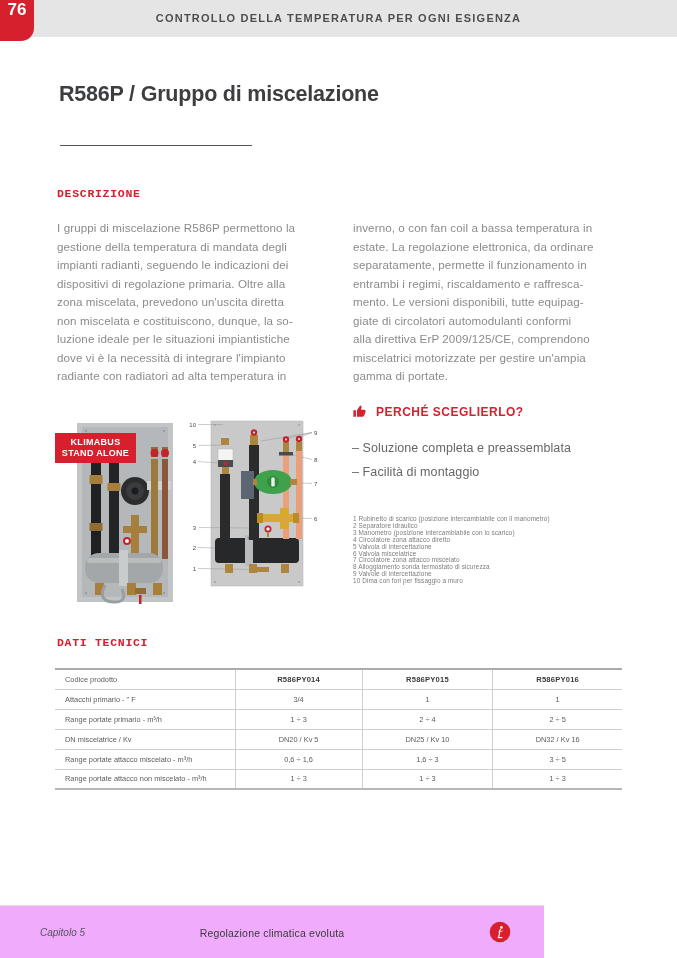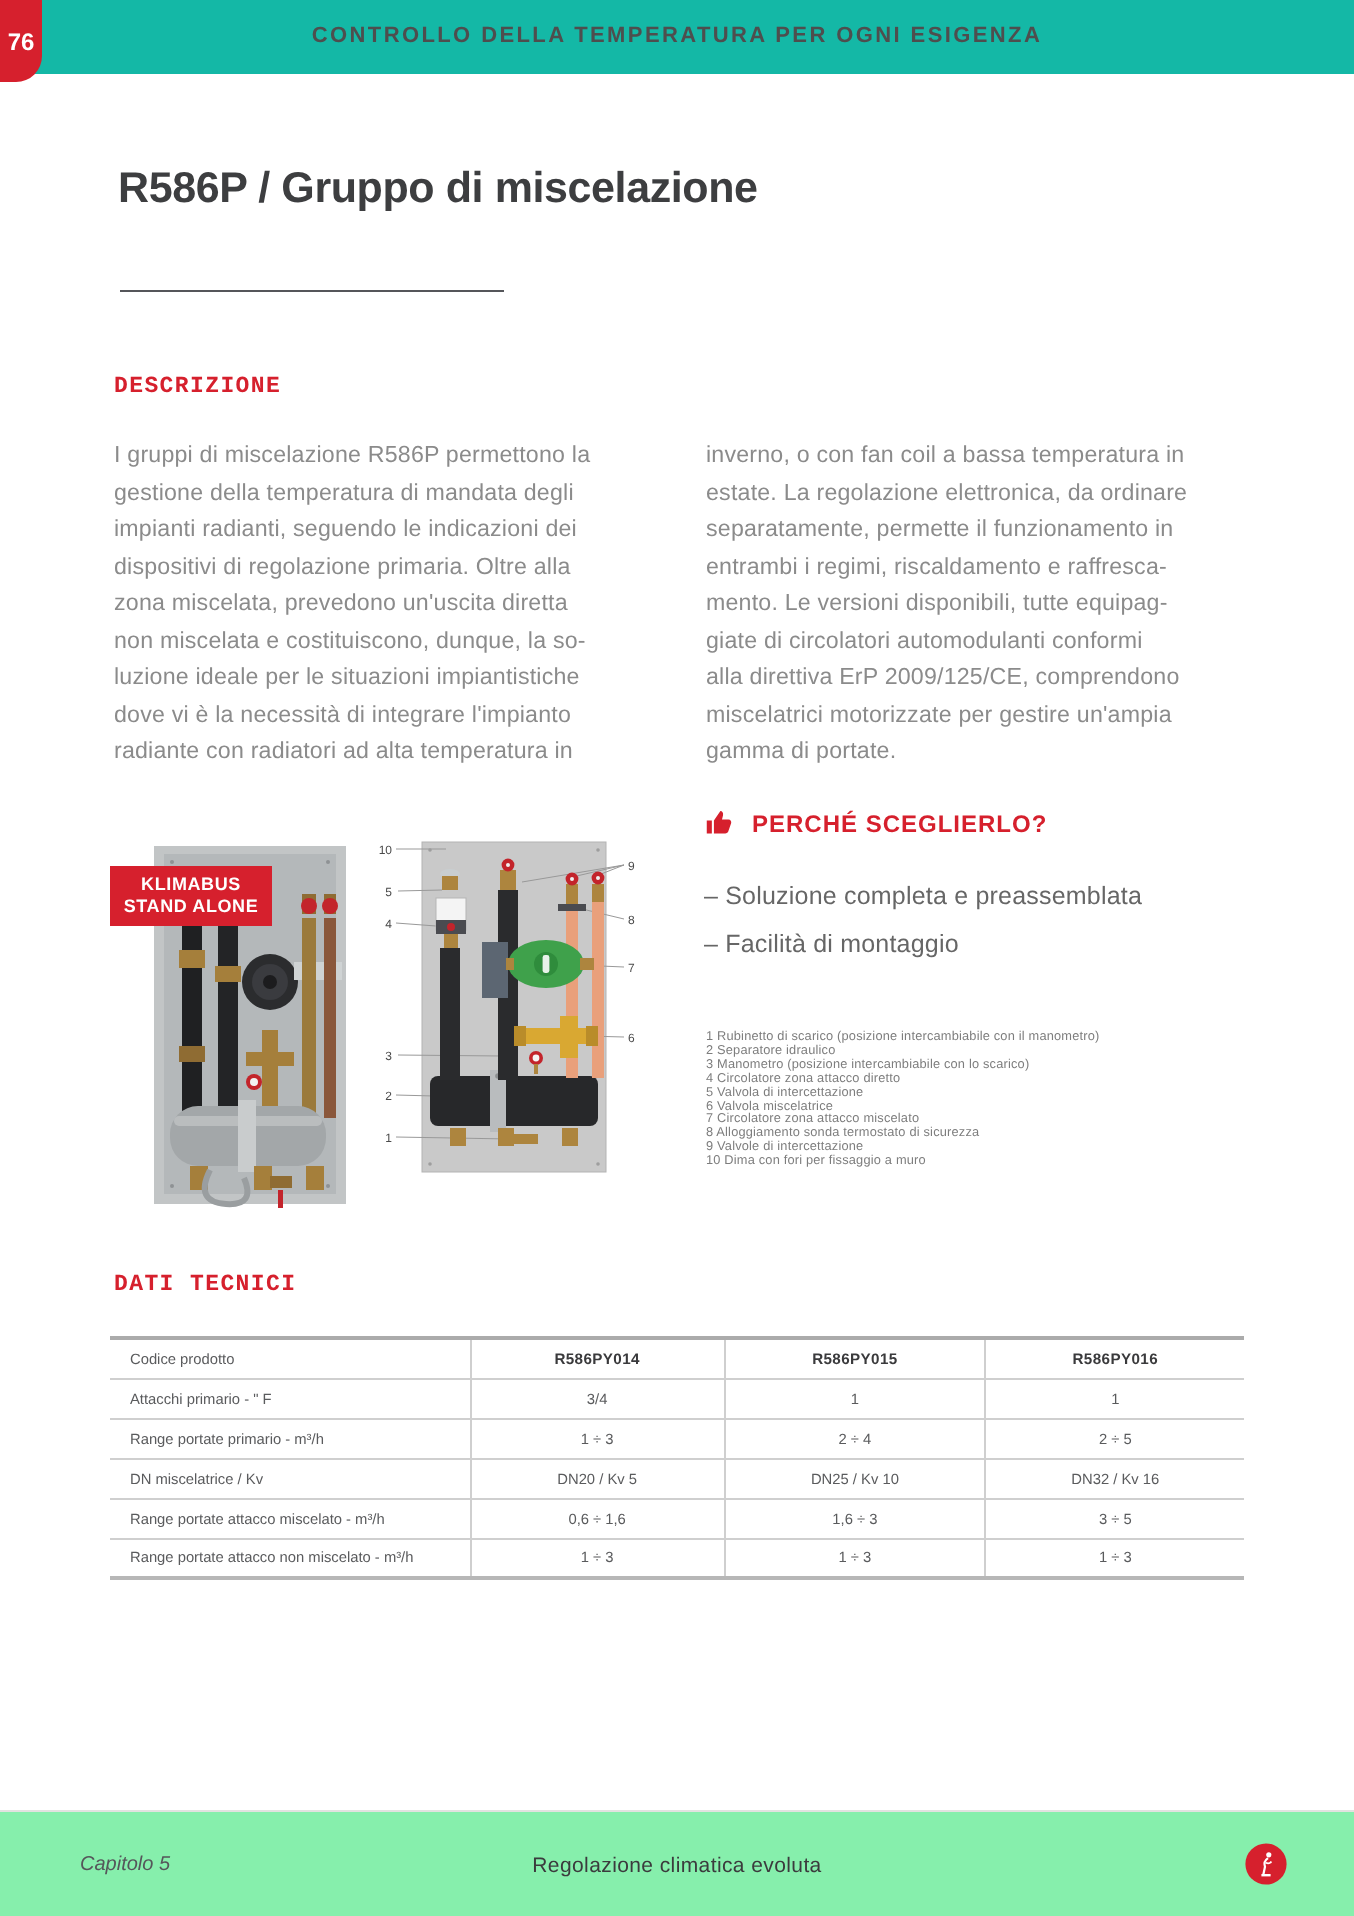--- a/index.html
+++ b/index.html
@@ -1,26 +1,26 @@
 <!DOCTYPE html>
 <html><head>
 <meta charset="utf-8">
 <style>
   * { margin:0; padding:0; box-sizing:border-box; }
   body { background:#e9e9e9; font-family:"Liberation Sans", sans-serif; }
   .page { position:relative; width:677px; height:958px; background:#ffffff; overflow:hidden;
           font-family:"Liberation Sans", sans-serif; }
 
   
-  .topbar { position:absolute; top:0; left:0; width:677px; height:37px; background:#14b8a6; }
+  .topbar { position:absolute; top:0; left:0; width:677px; height:37px; background:#e5e5e5; }
   .topbar-title { text-align:center; line-height:37px; font-size:11px; font-weight:700;
                   letter-spacing:1.2px; color:#4e4e4e; }
-  .page-badge { position:absolute; top:0; left:0; width:21px; height:41px; background:#d6202d;
-                border-radius:0 0 13px 0; z-index:3; display:flex; align-items:center;
-                justify-content:center; color:#fff; font-weight:700; font-size:12px; }
+  .page-badge { position:absolute; top:0; left:0; width:34px; height:41px; background:#d6202d;
+                border-radius:0 0 13px 0; z-index:3; display:flex; 
+                justify-content:center; color:#fff; font-weight:700; font-size:17px; }
 
   
   .page-title { position:absolute; left:59px; top:82px; font-size:21.5px; font-weight:700;
                 color:#3d3e40; letter-spacing:-0.2px; }
   .title-rule { position:absolute; left:60px; top:145px; width:192px; height:1px; background:#55565a; }
 
   .red-h { font-size:11.5px; font-weight:700; color:#d6202d; letter-spacing:0.7px;font-family:Liberation Mono, monospace; }
   .h-desc { position:absolute; left:57px; top:187px; }
   .h-tech { position:absolute; left:57px; top:636px; }
 
@@ -46,21 +46,21 @@
   
   .tech-table { position:absolute; left:55px; top:668px; width:567px; border-collapse:collapse;
                 border-top:2px solid #ababab; border-bottom:2px solid #b7b7b7; }
   .tech-table td { height:20px; border-top:1px solid #cfcfcf; border-left:1px solid #cfcfcf;
                    font-size:7.4px; color:#5a5b5d; text-align:center; vertical-align:middle; }
   .tech-table tr:first-child td { border-top:none; }
   .tech-table td:first-child { border-left:none; width:180px; text-align:left; padding-left:10px; }
   .tech-table td.code { font-weight:700; color:#3a3a3c; font-size:7.6px; letter-spacing:0.2px;margin-left:32px; }
 
   
-  .footer { position:absolute; left:0; top:905px; width:677px; height:53px; background:#86efac;
+  .footer { position:absolute; left:0; top:905px; width:544px; height:53px; background:#f0abfc;
             border-top:1px solid #e2e2e0; }
   .chapter { position:absolute; left:40px; top:21px; font-style:italic; font-size:10px; color:#55565a; }
   .footer-center { position:absolute; left:0; right:0; top:21px; text-align:center; font-weight:400;
                    font-size:10.5px; color:#3b3b3d; letter-spacing:0.2px; }
   .logo { position:absolute; right:33px; top:15px; width:22px; height:22px; }
 
   svg text { font-family:"Liberation Sans", sans-serif; }
 </style>
 </head>
 <body>

